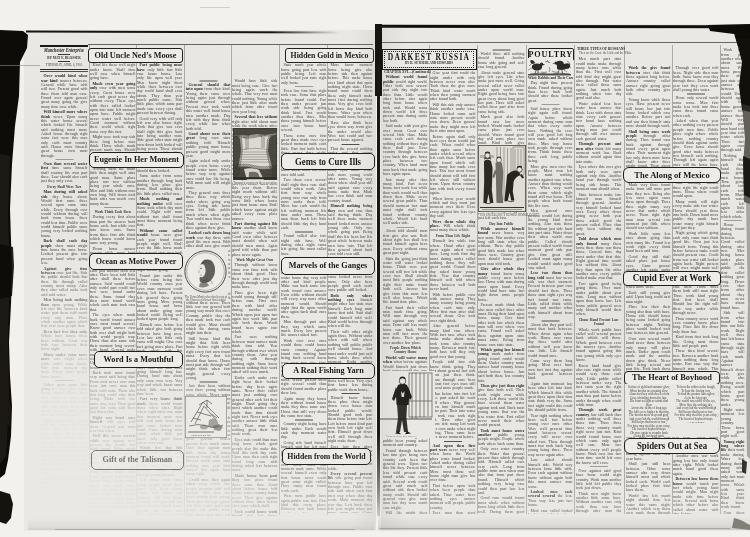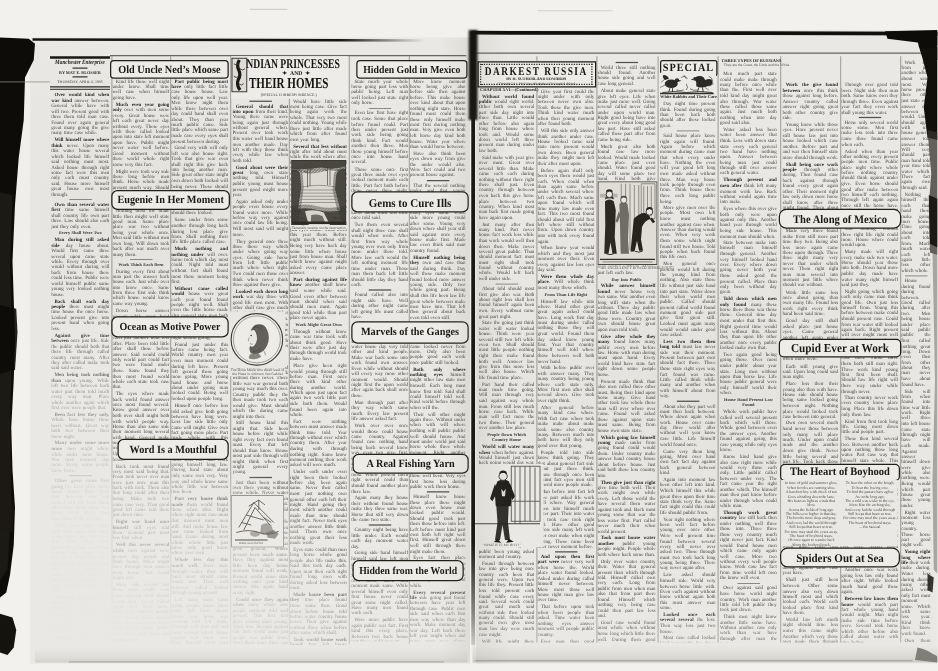--- a/index.html
+++ b/index.html
@@ -354,20 +354,23 @@
     </div>
 
 <div class="hbox " style="left:94px;top:347px;width:87px;height:15px;font-size:8.2px;align-items:center;">
       <span>Word Is a Mouthful</span>
     </div>
 
 <div class="hbox " style="left:282px;top:358.5px;width:91px;height:14.5px;font-size:8.2px;">
       <span>A Real Fishing Yarn</span>
     </div>
 
+<div class="hbox " style="left:91px;top:446px;width:91px;height:17.5px;font-size:8.2px;opacity:0.65;border-color:#444;color:#3a3a3a;">
+      <span>Gift of the Talisman</span>
+    </div>
 
 <div class="hbox " style="left:282px;top:444px;width:87px;height:14.5px;font-size:7.8px;">
       <span>Hidden from the World</span>
     </div>
 
 
 <div class="hbox " style="left:623px;top:163px;width:96px;height:14px;font-size:8.5px;border-radius:6px;">
       <span>The Along of Mexico</span>
     </div>
 
@@ -377,21 +380,21 @@
 
 <div class="hbox " style="left:624px;top:366.5px;width:94px;height:12px;font-size:8.4px;border-radius:4px;">
       <span>The Heart of Boyhood</span>
     </div>
 
 <div class="hbox " style="left:624px;top:433.5px;width:94px;height:14px;font-size:8.8px;border-radius:6px;">
       <span>Spiders Out at Sea</span>
     </div>
 
 <div class="hbox " style="left:527.5px;top:44px;width:44.5px;height:10.5px;font-size:8.2px;border-radius:2px;border-width:1.6px;letter-spacing:0.8px;">
-      <span>SPECIAL</span>
+      <span>POULTRY</span>
     </div>
 
 <svg style="left:527px;top:54px;" width="46" height="18" viewBox="0 0 46 18">
 <rect x="0" y="0" width="46" height="18" fill="#ecebe7"></rect>
 <g fill="#2c2a26">
 <ellipse cx="10" cy="9" rx="5.2" ry="3.4"></ellipse>
 <path d="M5 6 Q2 3 4 2 Q7 2 8 5 Z"></path>
 <circle cx="14.6" cy="6.2" r="1.7"></circle>
 <path d="M16 6 l2.2 0.6 -2.2 0.7 Z"></path>
 <path d="M30 8 Q28 4 31 3 Q36 2 37 6 Q42 4 43 7 Q44 10 39 11 Q34 13 30 11 Z"></path>
@@ -417,40 +420,20 @@
 font-size:7.5px;letter-spacing:1.2px;margin-top:2.2px;transform:scaleY(1.25);
 font-family:'Liberation Serif',serif;">DARKEST&nbsp;RUSSIA</div>
 <div style="position:relative;text-align:center;font-weight:bold;color:#2e2c27;
 font-size:3.2px;margin-top:0.2px;">BY H. SUTHERLAND EDWARDS</div>
 <div style="position:relative;text-align:center;color:#44423d;
 font-size:2.9px;margin-top:0.1px;">COPYRIGHT 1902 BY ROBERT BONNER’S SONS</div>
 </div>
 
 <div class="smallhead" style="left:384px;top:66px;width:88px;white-space:nowrap;">CHAPTER XVI—(Continued.)</div>
 
-<div style="position:absolute;left:185px;top:40.5px;width:92.5px;height:34px;
-background:#edece8;font-family:'Liberation Serif',serif;">
-<div style="position:absolute;left:0px;top:1px;width:13px;height:28px;">
-<svg width="13" height="28" viewBox="0 0 13 28">
-<rect x="0.5" y="0.5" width="12" height="27" fill="#dedcd5" stroke="#2e2c26" stroke-width="0.9"></rect>
-<path d="M6.5 2 Q4 6 6 10 Q8 14 5.5 18 Q4 22 7 26" stroke="#1c1a14" stroke-width="2.6" fill="none"></path>
-<path d="M2 5 q2 2 4 0 M7 9 q2 2 4 0 M2 15 q2 2 4 0 M6 21 q2 2 4 0" stroke="#3a3832" stroke-width="0.7" fill="none"></path>
-</svg>
-      </div>
-<div style="position:absolute;left:12px;top:0px;width:80px;text-align:center;
-font-weight:bold;color:#16140f;font-size:9.2px;transform:scale(0.84,1.15);
-transform-origin:0 0;white-space:nowrap;">NDIAN&nbsp;PRINCESSES</div>
-<div style="position:absolute;left:12px;top:11.5px;width:80px;text-align:center;
-font-weight:bold;color:#16140f;font-size:4.6px;">✦&nbsp;&nbsp;AND&nbsp;&nbsp;✦</div>
-<div style="position:absolute;left:14px;top:15.5px;width:78px;text-align:center;
-font-weight:bold;color:#16140f;font-size:10.8px;transform:scale(0.82,1.12);
-transform-origin:0 0;white-space:nowrap;">THEIR&nbsp;HOMES</div>
-<div style="position:absolute;left:0px;top:29px;width:92px;text-align:center;
-color:#3c3a35;font-size:3.1px;">(SPECIAL&nbsp;CORRESPONDENCE.)</div>
-</div>
 
 <svg style="left:233px;top:124px;" width="44" height="52" viewBox="0 0 44 52">
 <rect x="0" y="0" width="44" height="52" fill="#dbd9d2"></rect>
 <rect x="0.4" y="0.4" width="43.2" height="51.2" fill="none" stroke="#55534d" stroke-width="0.7"></rect>
 <defs>
         <pattern id="ht" width="2.4" height="2.2" patternUnits="userSpaceOnUse">
 <path d="M0 0 l2.4 1.2 M0 1.2 l2.4 1" stroke="#302e27" stroke-width="0.5" fill="none"></path>
 </pattern>
       </defs>
 <g fill="url(#ht)">

